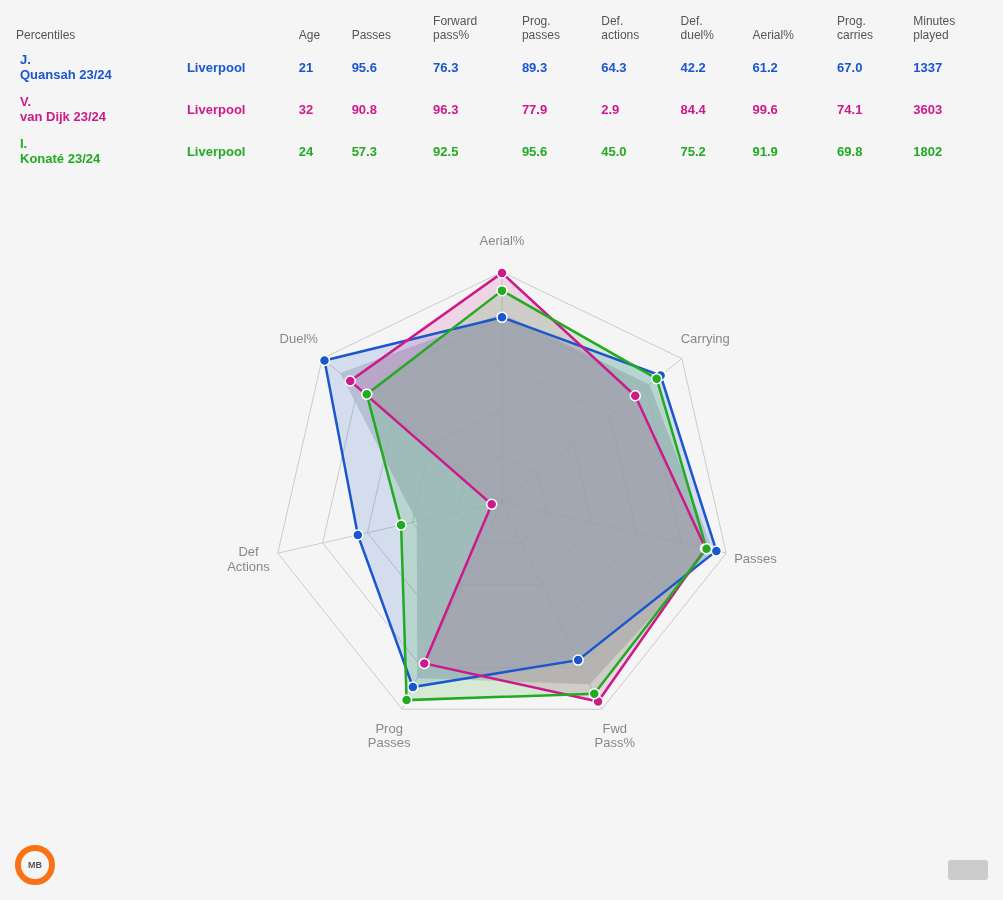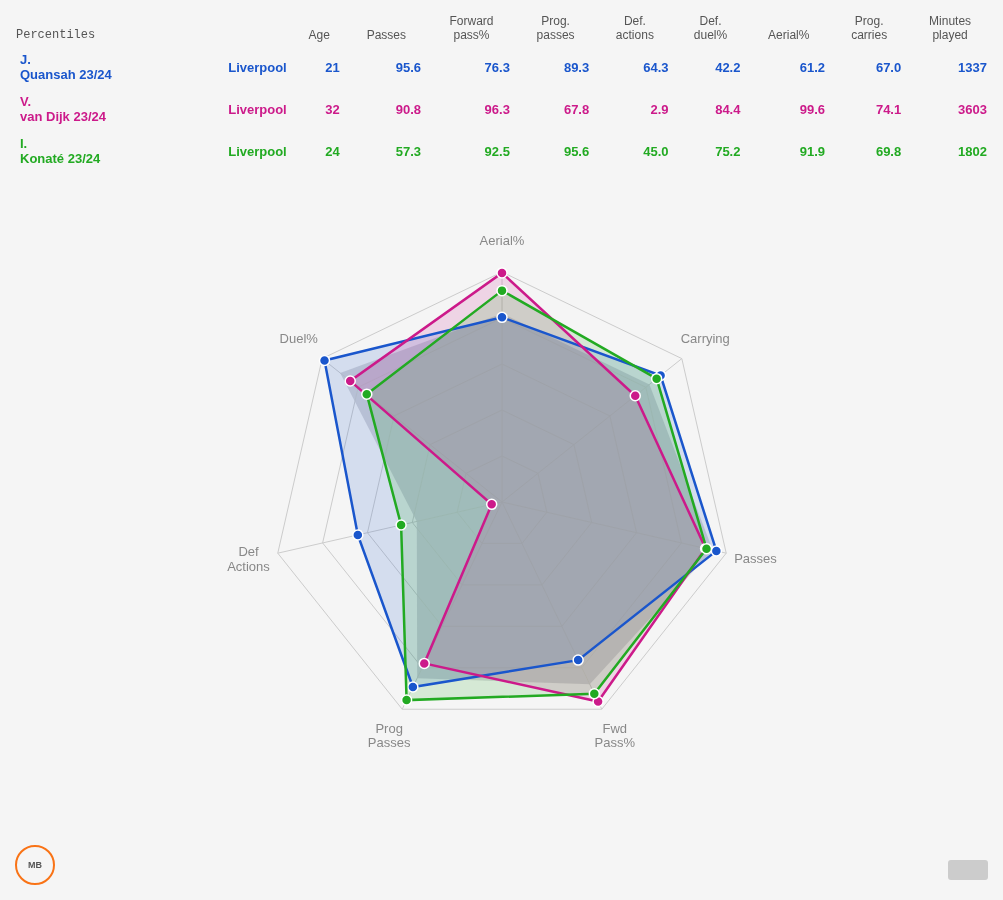--- a/index.html
+++ b/index.html
@@ -21,68 +21,67 @@
     
     .stats-table {
       width: 100%;
       border-collapse: collapse;
       margin-bottom: 20px;
       font-size: 13px;
     }
     .stats-table th {
       color: #555;
       font-weight: normal;
-      text-align: center;
+      text-align: left;
       padding: 4px 6px;
       font-size: 12px;
       vertical-align: bottom;
     }
     .stats-table th:first-child {
       text-align: left;
     }
     .stats-table td {
-      text-align: right;
+      text-align: left;
       padding: 6px 6px;
       font-weight: bold;
       font-size: 13px;
     }
     .stats-table td:first-child {
       text-align: left;
       padding-left: 10px;
     }
     .stats-table td:nth-child(2) {
       font-weight: bold;
     }
     .header-percentiles {
       text-align: left !important;
       font-weight: bold;
       color: #444;
       font-size: 13px;
-      font-family: Liberation Mono, monospace;
     }
     .row-quansah td { color: #1a56cc; }
     .row-quansah td:first-child { color: #1a56cc; }
     .row-vandijk td { color: #cc1a8a; }
     .row-konate td { color: #22aa22; }
     .radar-container {
       width: 100%;
       display: flex;
       justify-content: center;
       align-items: center;
     }
     .logo-area {
       position: absolute;
       bottom: 15px;
       left: 15px;
     }
     .logo-circle {
       width: 40px;
       height: 40px;
       border-radius: 50%;
-      border: 2px solid #f97316;
+      border: 6px solid #f97316;
       display: flex;
       align-items: center;
       justify-content: center;
       font-size: 9px;
       font-weight: bold;
       color: #555;
     }
     .scroll-indicator {
       position: absolute;
       bottom: 20px;
@@ -127,21 +126,21 @@
           <td>61.2</td>
           <td>67.0</td>
           <td>1337</td>
         </tr>
         <tr class="row-vandijk">
           <td style="font-weight: bold;">V.<br>van Dijk 23/24</td>
           <td>Liverpool</td>
           <td>32</td>
           <td>90.8</td>
           <td>96.3</td>
-          <td>67.8</td>
+          <td>77.9</td>
           <td>2.9</td>
           <td>84.4</td>
           <td>99.6</td>
           <td>74.1</td>
           <td>3603</td>
         </tr>
         <tr class="row-konate">
           <td style="font-weight: bold;">I.<br>Konaté 23/24</td>
           <td>Liverpool</td>
           <td>24</td>

